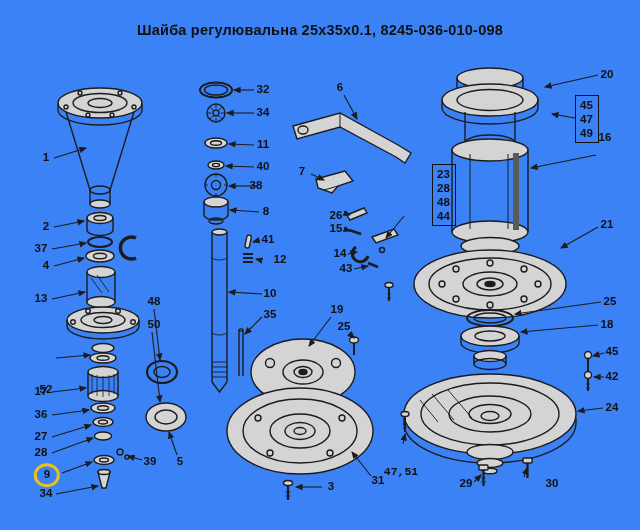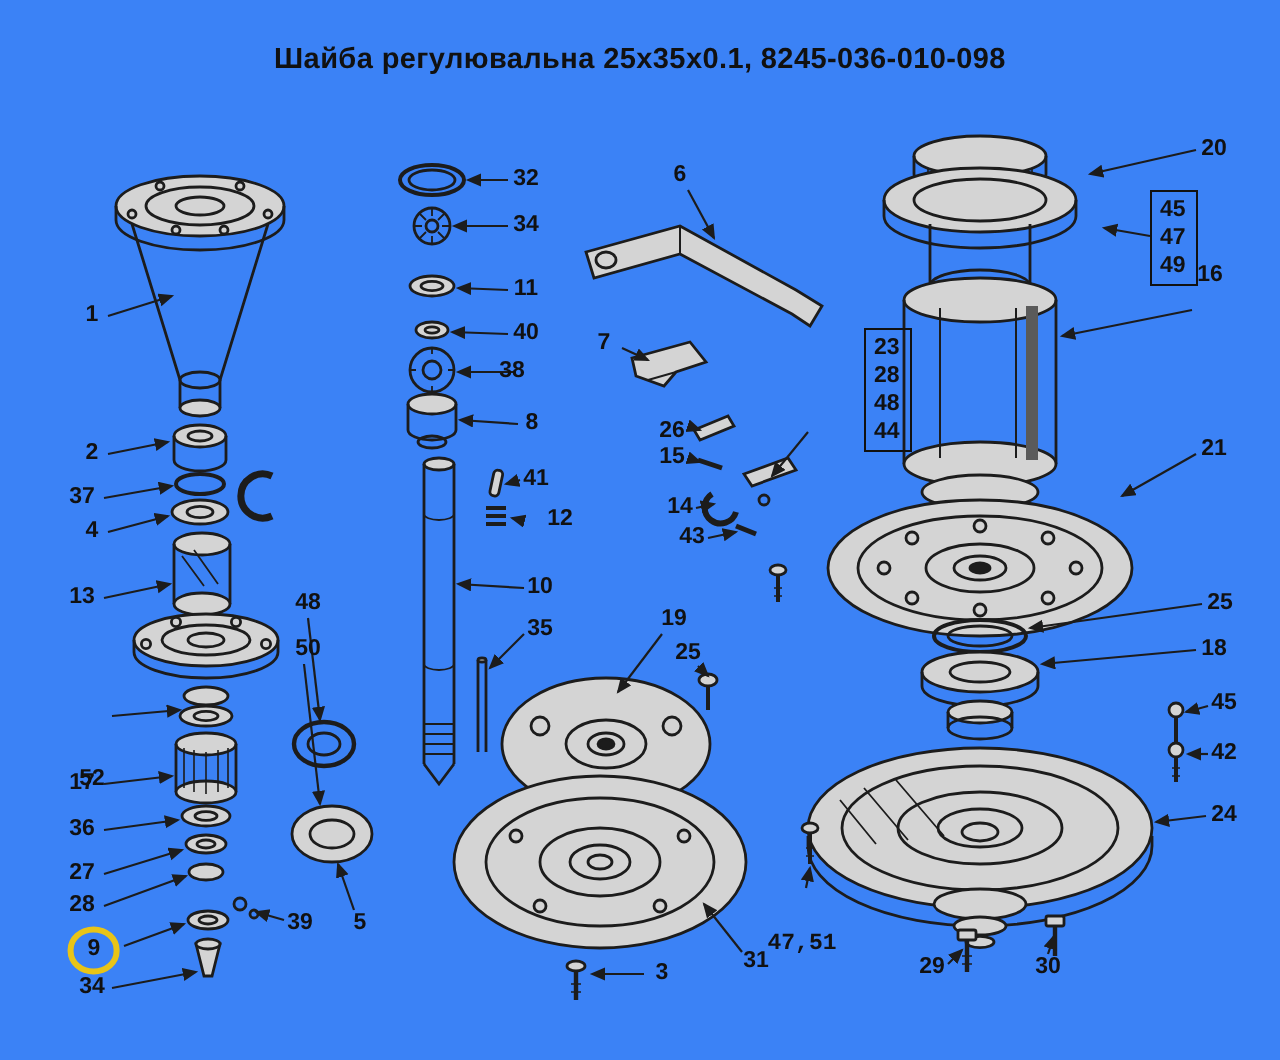--- a/index.html
+++ b/index.html
@@ -354,21 +354,21 @@
       <div class="callout" style="left: 607px; top: 75px;">20</div>
       <div class="callout" style="left: 605px; top: 138px;">16</div>
       <div class="callout" style="left: 607px; top: 225px;">21</div>
       <div class="callout" style="left: 610px; top: 302px;">25</div>
       <div class="callout" style="left: 607px; top: 325px;">18</div>
       <div class="callout" style="left: 612px; top: 352px;">45</div>
       <div class="callout" style="left: 612px; top: 377px;">42</div>
       <div class="callout" style="left: 612px; top: 408px;">24</div>
       <div class="callout" style="left: 401px; top: 472px; font-family: Liberation Mono, monospace;">47,51</div>
       <div class="callout" style="left: 466px; top: 484px;">29</div>
-      <div class="callout" style="left: 524px; top: 484px; text-align: right;">30</div>
+      <div class="callout" style="left: 552px; top: 484px; text-align: right;">30</div>
       <div class="cbox" style="left: 404px; top: 164px; margin-left: 28px;">
         <div>23</div>
         <div>28</div>
         <div>48</div>
         <div>44</div>
       </div>
       <div class="cbox" style="left: 575px; top: 95px;">
         <div>45</div>
         <div>47</div>
         <div>49</div>

